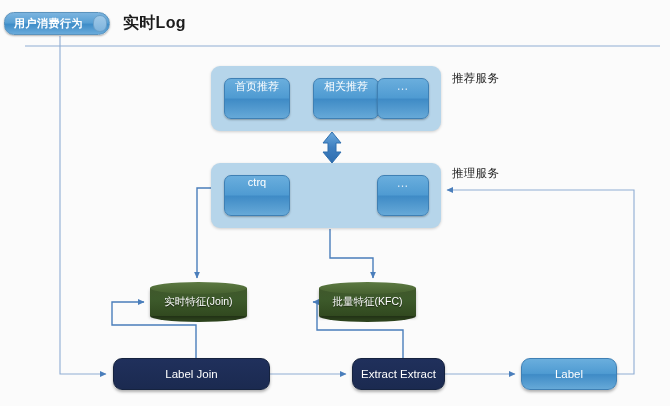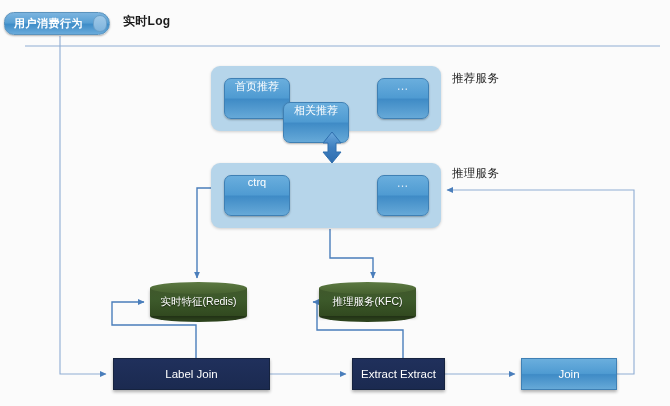--- a/index.html
+++ b/index.html
@@ -29,21 +29,21 @@
     position:absolute;right:2px;top:2px;width:14px;height:17px;
     border-radius:8px;
     background:linear-gradient(to bottom,#9fc9e8,#7fb4dd);
     border:1px solid #6ba0c9;
     box-sizing:border-box;
   }
   .tab-label{position:relative;z-index:2;}
 
   .hdr-note{
     position:absolute;left:123px;top:13px;
-    font-size:12px;font-weight:bold;color:#1c1c1c;
+    font-size:16px;font-weight:bold;color:#1c1c1c;
     letter-spacing:.3px;
   }
 
   
   .panel{
     position:absolute;
     background:#b6d5ea;
     border-radius:9px;
     box-shadow:0 1px 3px rgba(0,0,0,.18);
   }
@@ -54,21 +54,21 @@
     position:absolute;top:12px;height:41px;
     border-radius:7px;
     background:linear-gradient(to bottom,#6aaedd 0%,#4f9bd2 48%,#3f8bc6 52%,#66a9d8 100%);
     border:1px solid #3f80b4;
     box-shadow:0 1px 2px rgba(0,0,0,.30);
     color:#fff;font-size:11px;
     display:flex;align-items:flex-start;justify-content:center;
     box-sizing:border-box;
   }
   .chip.c1{left:13px;width:66px;}
-  .chip.c2{left:72px;width:66px;margin-top:24px;}
+  .chip.c2{left:102px;width:66px;}
   .chip.c3{left:166px;width:52px;}
   .chip.dots{color:#d9e8f5;font-size:12px;letter-spacing:1px;}
 
   .panel-tag{
     position:absolute;font-size:11.5px;font-weight:normal;color:#1c1c1c;
     letter-spacing:.3px;
   }
   #tag-rec{left:452px;top:71px;}
   #tag-inf{left:452px;top:166px;text-align:right;}
 
@@ -94,21 +94,21 @@
     position:absolute;left:0;top:0;width:97px;height:40px;
     display:flex;align-items:center;justify-content:center;
     color:#fff;font-size:10.5px;z-index:3;
     text-shadow:0 1px 1px rgba(0,0,0,.6);
   }
   #cyl-redis{left:150px;top:282px;}
   #cyl-kfc{left:319px;top:282px;}
 
   
   .box{
-    position:absolute;height:32px;border-radius:0;
+    position:absolute;height:32px;border-radius:9px;
     display:flex;align-items:center;justify-content:center;
     color:#ffffff;font-size:11.5px;
     box-shadow:0 2px 3px rgba(0,0,0,.30);
     box-sizing:border-box;
   }
   .box.navy{
     background:linear-gradient(to bottom,#20305c 0%,#1b2a50 100%);
     border:1px solid #16233f;
   }
   .box.blue{
@@ -190,33 +190,33 @@
     <div class="chip c3 dots">
       <span>…</span>
     </div>
   </div>
   <div class="panel-tag" id="tag-inf">推理服务</div>
 
   <div class="cyl" id="cyl-redis">
     <div class="bot"></div>
     <div class="body"></div>
     <div class="top"></div>
-    <div class="txt">实时特征(Redis)</div>
+    <div class="txt">实时特征(Join)</div>
   </div>
 
   <div class="cyl" id="cyl-kfc">
     <div class="bot"></div>
     <div class="body"></div>
     <div class="top"></div>
-    <div class="txt">推理服务(KFC)</div>
+    <div class="txt">批量特征(KFC)</div>
   </div>
 
   <div class="box navy" id="box-labeljoin">
     <span>Label Join</span>
   </div>
   <div class="box navy" id="box-featext">
     <span>Extract Extract</span>
   </div>
   <div class="box blue" id="box-train">
-    <span>Join</span>
+    <span>Label</span>
   </div>
 
 </div>
 
 </body></html>

